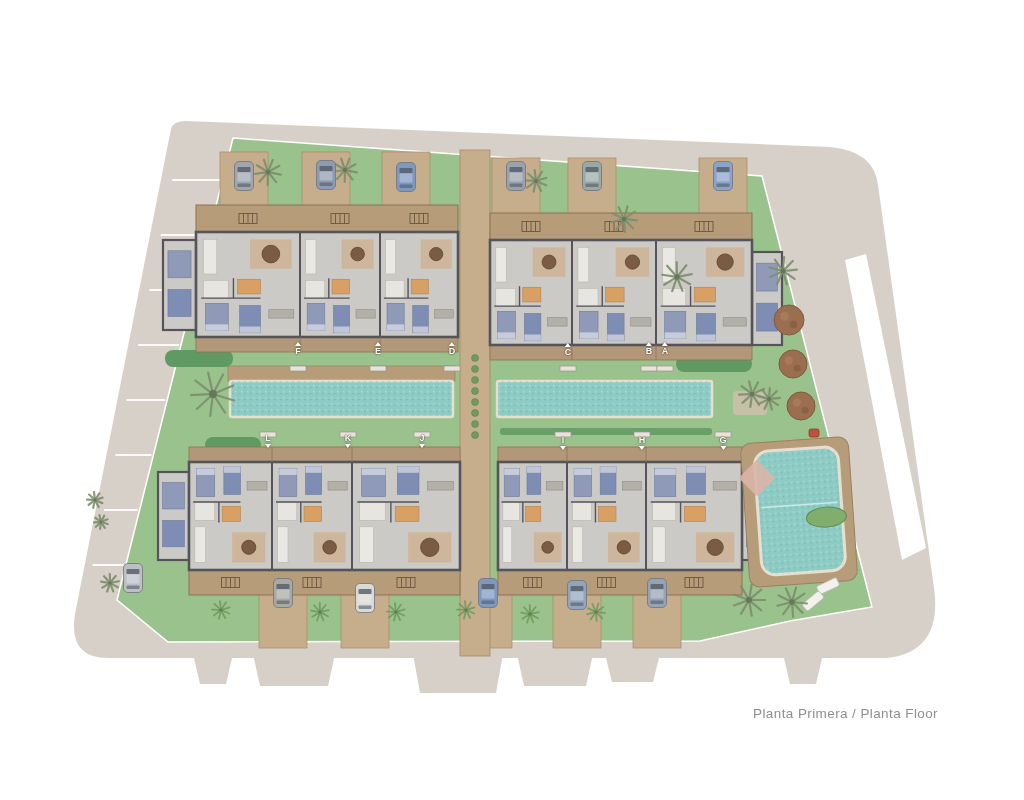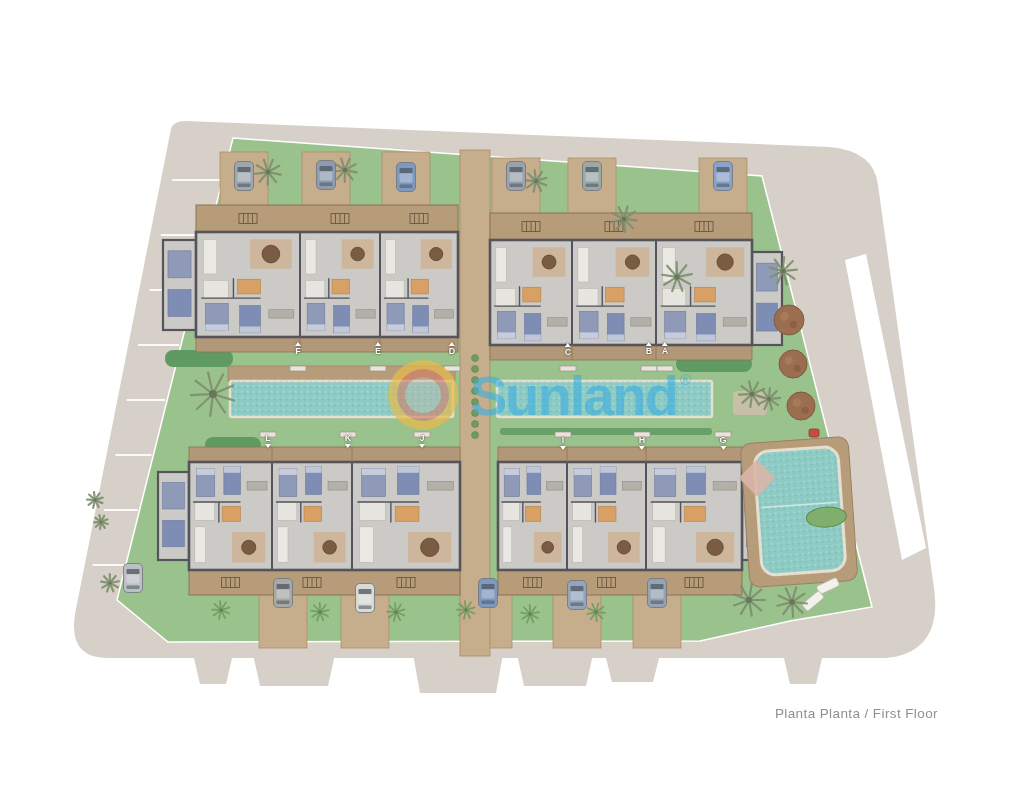--- a/index.html
+++ b/index.html
@@ -756,19 +756,15 @@
       <div class="ulabel" style="left: 642px; top: 443px;">
         <span>H</span>
         <div class="tri-down"></div>
       </div>
       <div class="ulabel" style="left: 723px; top: 443px;">
         <span>G</span>
         <div class="tri-down"></div>
       </div>
     </div>
 
-  <div class="logo">
-    <div class="sun"></div>
-    <div class="logo-text"><span>Sunland</span><sup>®</sup></div>
-  </div>
 
-  <div class="plan-title">Planta Planta / First Floor</div>
+  <div class="plan-title">Planta Primera / Planta Floor</div>
 </div>
 
 </body></html>

